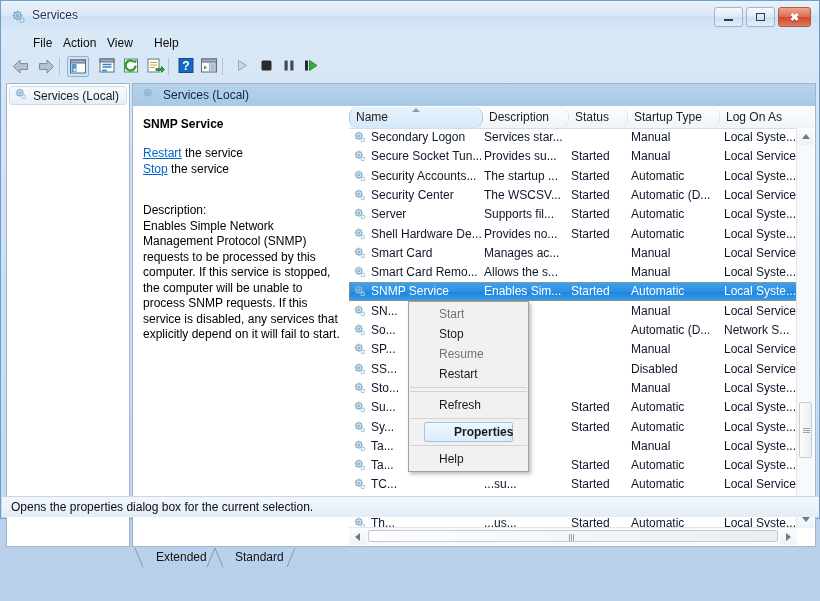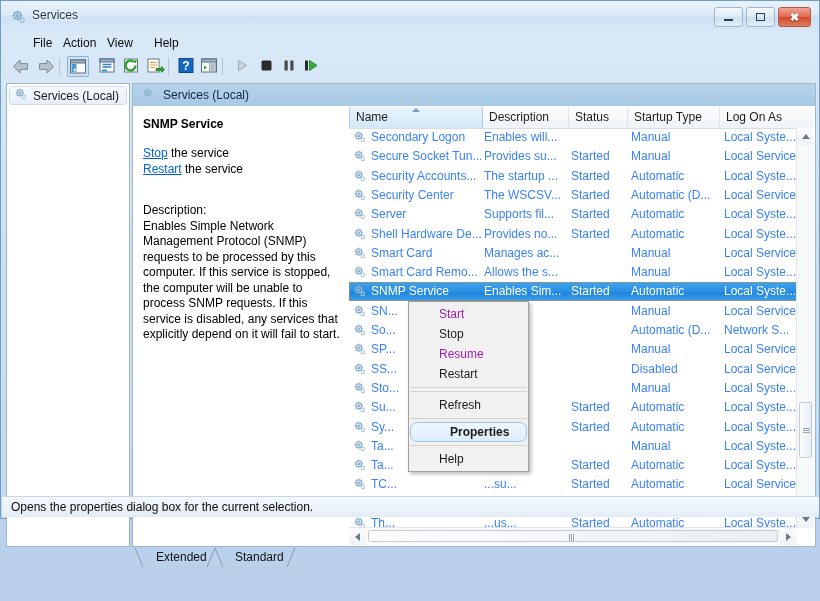--- a/index.html
+++ b/index.html
@@ -115,37 +115,37 @@
   }
   #lv-header{
     position:absolute;left:0;top:0;right:0;height:21px;
     background:linear-gradient(to bottom,#fcfdfe,#f0f4f8);
     border-bottom:1px solid #d5dee7;
   }
   .col-head{
     position:absolute;top:0;height:21px;box-sizing:border-box;
     border-right:1px solid #dde4eb;
     font-size:12px;color:#1c1c1c;
-    padding:3px 0 0 6px;cursor:default;
+    padding:3px 0 0 6px;cursor:default;border-radius:9px;
   }
   .col-head.sorted{
     background:linear-gradient(to bottom,#e8f3fc,#d4e8f8);
     border-left:1px solid #a9cdea;border-right:1px solid #a9cdea;
   }
   .sort-arrow{
     position:absolute;left:50%;top:1px;margin-left:-4px;
     width:0;height:0;border-left:4px solid transparent;border-right:4px solid transparent;
     border-bottom:4px solid #7f9db9;
   }
   #rows{
     position:absolute;left:0;top:21px;right:17px;bottom:17px;overflow:hidden;
   }
   .row{
     position:absolute;left:0;right:0;height:19px;
-    font-size:12px;color:#3b82f6;white-space:nowrap;
+    font-size:12px;color:#0f172a;white-space:nowrap;
   }
   .row.selected{
     background:linear-gradient(to bottom,#3ea3ef 0%,#2b8fe4 50%,#1d82da 51%,#3ba0ed 100%);
     color:#fff;
     outline:1px dotted #d08a2a;outline-offset:-1px;
   }
   .cell{
     position:absolute;top:2px;overflow:hidden;text-overflow:clip;white-space:nowrap;
   }
   .c-icon{left:4px;top:2px;}
@@ -201,26 +201,26 @@
     background:#f1f1f1;
     border:1px solid #a0a0a0;
     box-shadow:2px 2px 4px rgba(0,0,0,.28);
     padding:2px 0;
     z-index:50;
   }
   .ctx-item{
     position:relative;height:20px;line-height:20px;
     padding-left:30px;font-size:12px;color:#1a1a1a;cursor:default;
   }
-  .ctx-item.disabled{color:#a21caf;}
+  .ctx-item.disabled{color:#737373;}
   .ctx-item.highlight{
     font-weight:bold;
     background:linear-gradient(to bottom,#f0f7fd,#dcecfb);
-    border:1px solid #9cc6e8;border-radius:7px;
-    margin:0 1px;height:18px;line-height:18px;padding-left:39px;
+    border:1px solid #9cc6e8;border-radius:2px;
+    margin:0 15px;height:18px;line-height:18px;padding-left:29px;
   }
   .ctx-sep{height:1px;background:#d4d4d4;margin:3px 1px 3px 1px;}
   .ctx-arrow{
     position:absolute;right:8px;top:7px;width:0;height:0;
     border-top:4px solid transparent;border-bottom:4px solid transparent;
     border-left:5px solid #333;
   }
 </style>
 </head>
 <body>
@@ -398,24 +398,24 @@
             <circle cx="11.2" cy="11.3" r="2" fill="none" stroke="#a9c6dc" stroke-width="1.2"></circle>
           </svg>
         </span>
         <span>Services (Local)</span>
       </div>
 
       <div id="info-col">
         <div id="svc-title">SNMP Service</div>
 
         <div class="action-line">
-          <span class="act-link">Stop</span><span> the service</span>
+          <span class="act-link">Restart</span><span> the service</span>
         </div>
         <div class="action-line">
-          <span class="act-link">Restart</span><span> the service</span>
+          <span class="act-link">Stop</span><span> the service</span>
         </div>
 
         <div id="desc-block">
           <div>Description:</div>
           <div>Enables Simple Network Management Protocol (SNMP) requests to be processed by this computer. If this service is stopped, the computer will be unable to process SNMP requests. If this service is disabled, any services that explicitly depend on it will fail to start.</div>
         </div>
       </div>
 
       <div id="listview">
 
@@ -444,21 +444,21 @@
                   <g fill="none" stroke="#8fb2cd" stroke-width="1.5">
                     <circle cx="6.6" cy="6.6" r="3.3"></circle>
                     <circle cx="6.6" cy="6.6" r="1.1"></circle>
                   </g>
                   <g stroke="#8fb2cd" stroke-width="1.3">
                     <path d="M6.6 1.8v1.2M6.6 10.2v1.2M1.8 6.6h1.2M10.2 6.6h1.2M3.2 3.2l.8.8M9.2 9.2l.8.8M10 3.2l-.8.8M4 9.2l-.8.8"></path>
                   </g>
                   <circle cx="11.2" cy="11.3" r="2" fill="none" stroke="#a9c6dc" stroke-width="1.2"></circle>
                 </svg></span>
               <span class="cell c-name">Secondary Logon</span>
-              <span class="cell c-desc">Enables will...</span>
+              <span class="cell c-desc">Services star...</span>
               <span class="cell c-stat"></span>
               <span class="cell c-start">Manual</span>
               <span class="cell c-logon">Local Syste...</span>
             </div>
             <div class="row" style="top: 19.3px;">
               <span class="cell c-icon"><svg width="14" height="14" viewBox="0 0 16 16">
                   <g fill="none" stroke="#8fb2cd" stroke-width="1.5">
                     <circle cx="6.6" cy="6.6" r="3.3"></circle>
                     <circle cx="6.6" cy="6.6" r="1.1"></circle>
                   </g>

